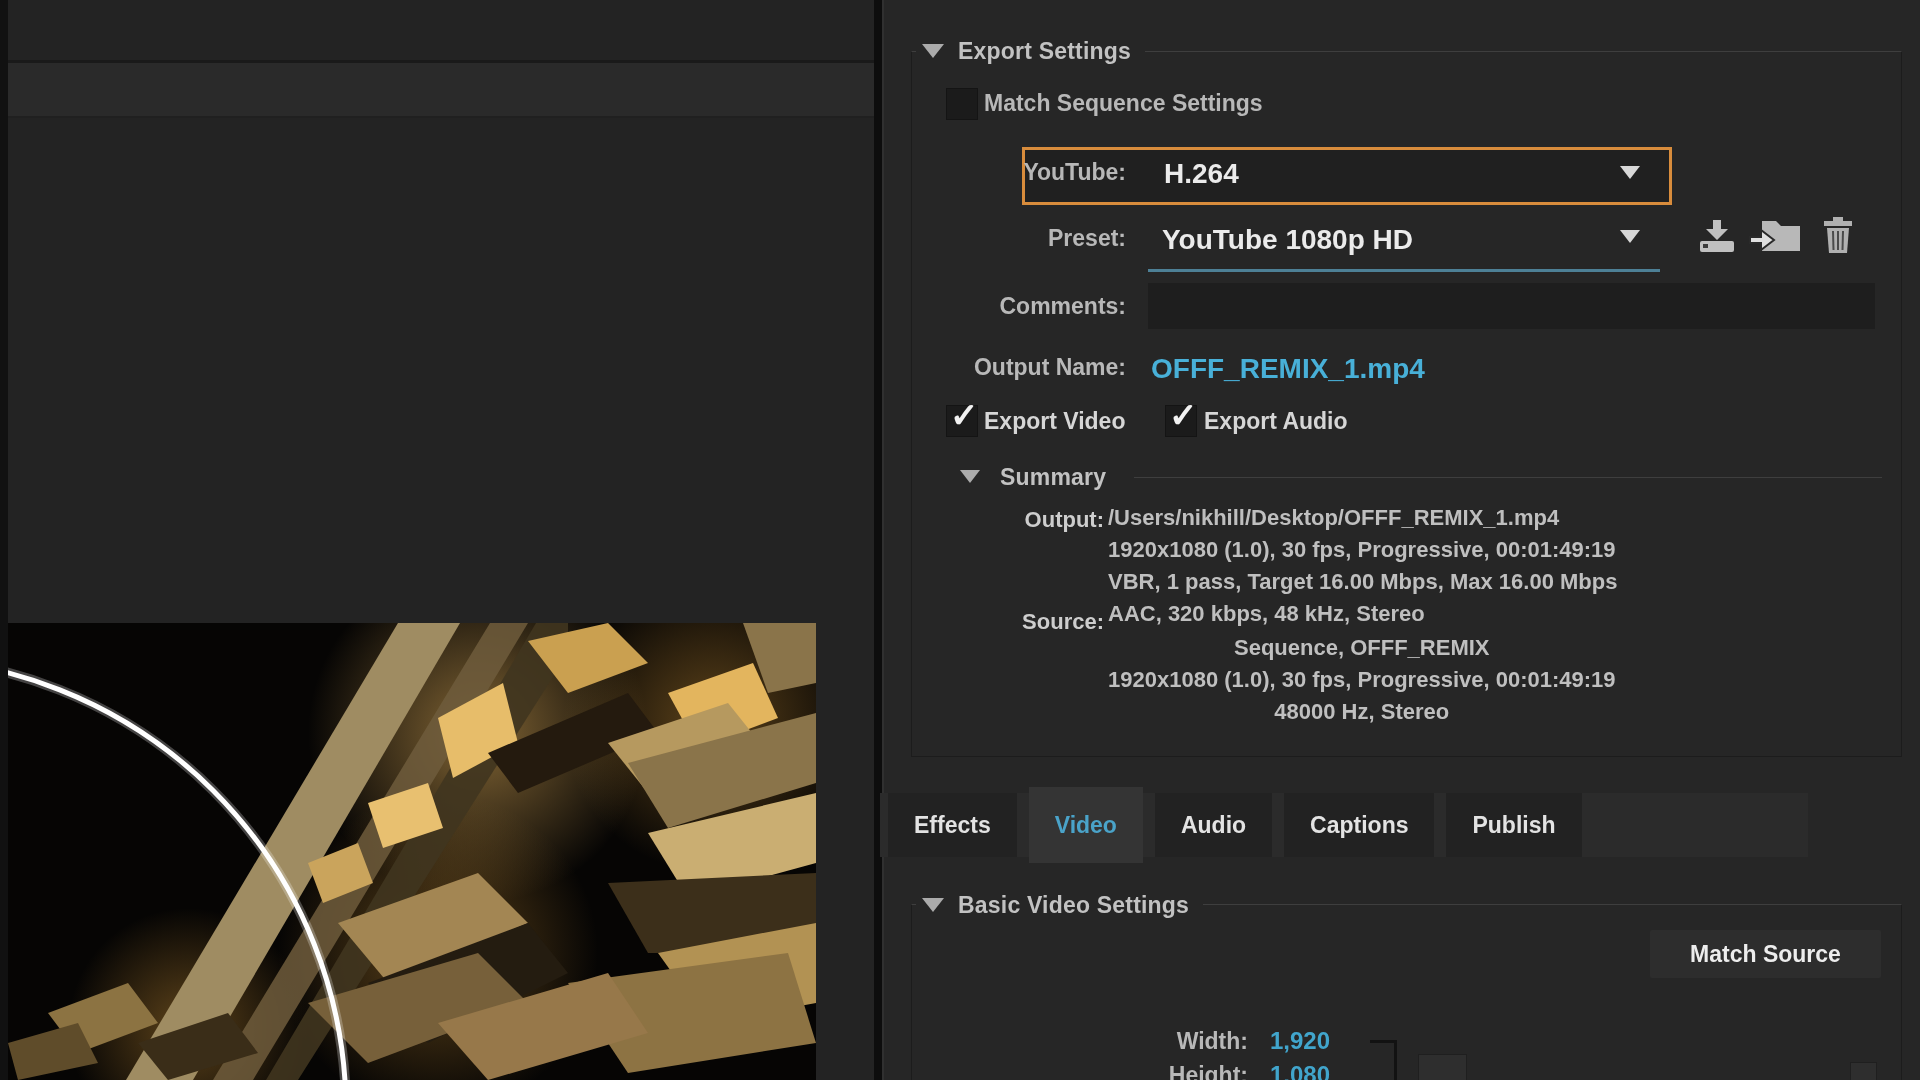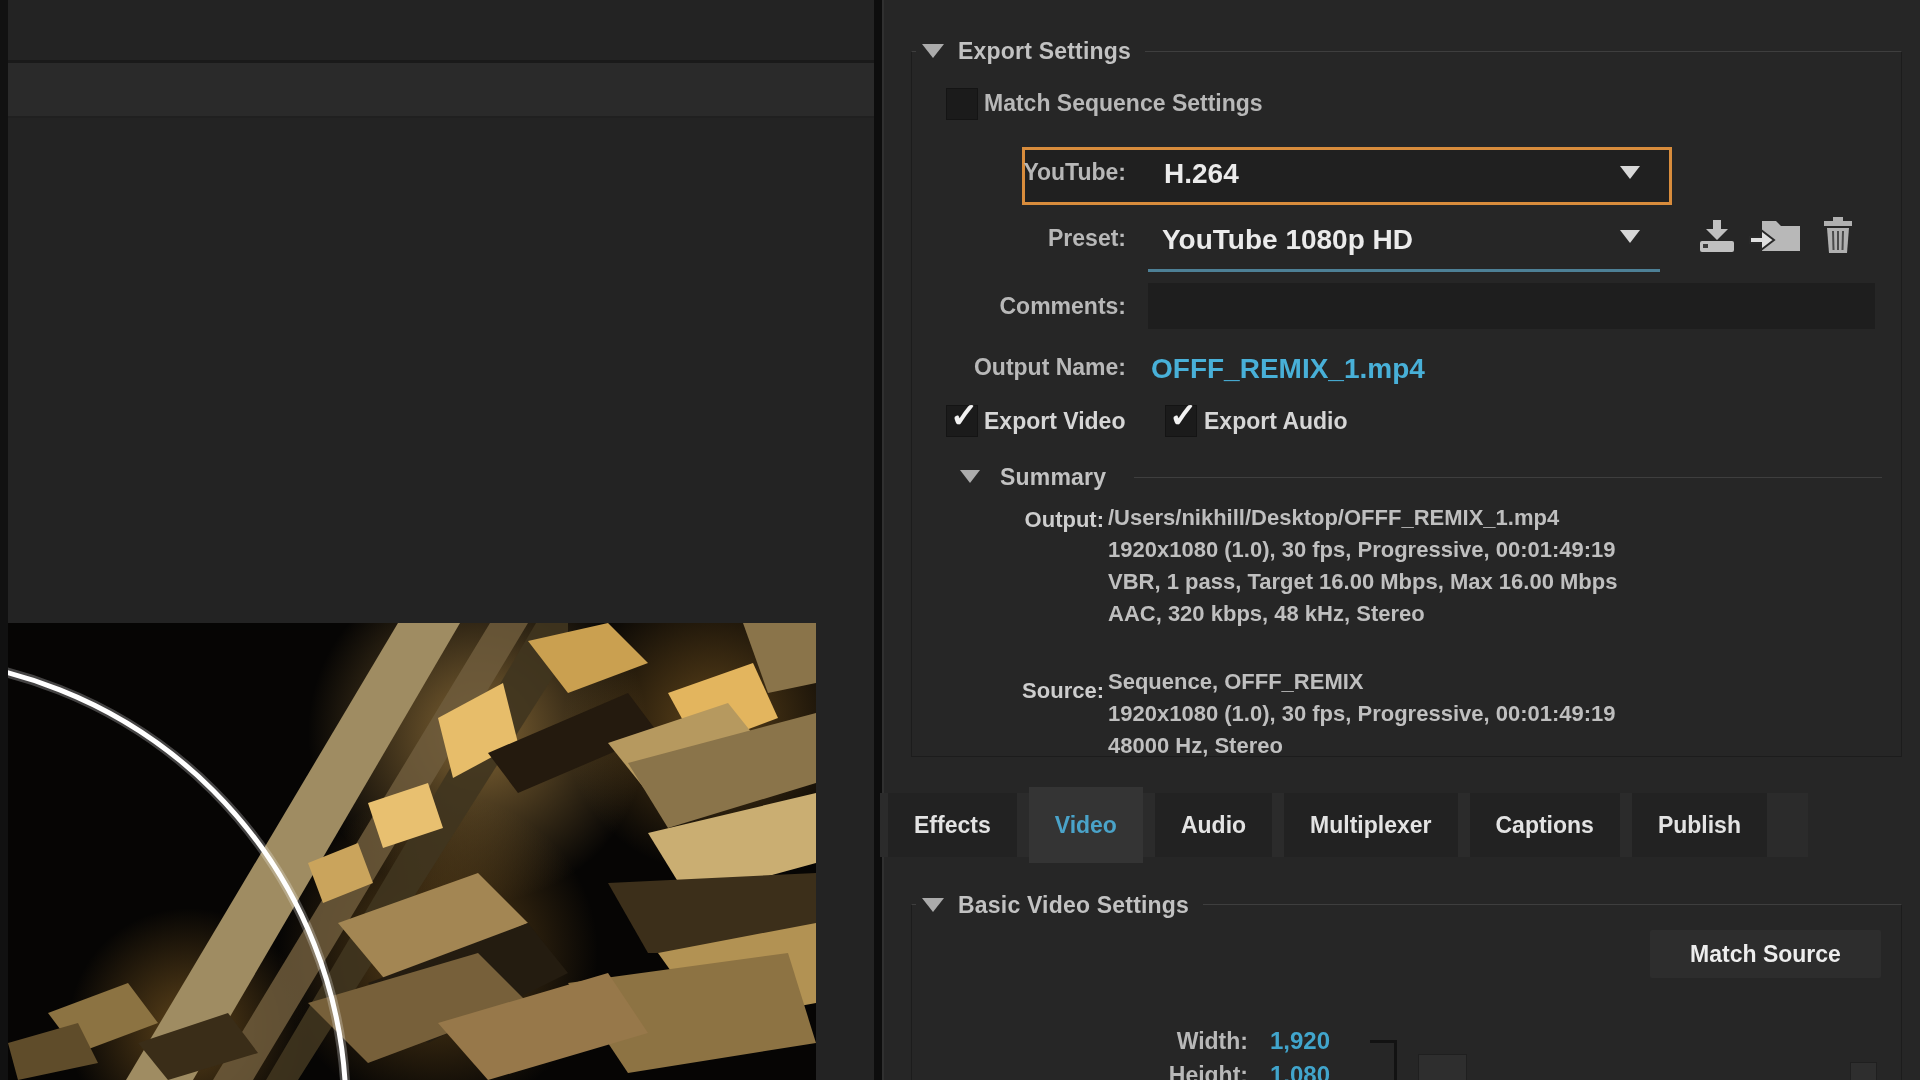--- a/index.html
+++ b/index.html
@@ -195,32 +195,31 @@
   <div class="abs rule" style="left:1126px;top:477px;width:748px;"></div>
 
   <div class="abs sum-label" style="left:920px;top:507px;width:176px;">Output:</div>
   <div class="abs sum-lines" style="left:1100px;top:502px;">
     <div>/Users/nikhill/Desktop/OFFF_REMIX_1.mp4</div>
     <div>1920x1080 (1.0), 30 fps, Progressive, 00:01:49:19</div>
     <div>VBR, 1 pass, Target 16.00 Mbps, Max 16.00 Mbps</div>
     <div>AAC, 320 kbps, 48 kHz, Stereo</div>
   </div>
 
-  <div class="abs sum-label" style="left:920px;top:678px;width:176px;">Source:</div>
-  <div class="abs sum-lines" style="left:1100px;top:666px;">
+  <div class="abs sum-label" style="left:920px;top:609px;width:176px;">Source:</div>
+  <div class="abs sum-lines" style="left:1100px;top:632px;text-align:center;">
     <div>Sequence, OFFF_REMIX</div>
     <div>1920x1080 (1.0), 30 fps, Progressive, 00:01:49:19</div>
     <div>48000 Hz, Stereo</div>
   </div>
 
   <div class="abs" id="tabbar">
     <div class="tab">Effects</div>
     <div class="tab active">Video</div>
     <div class="tab">Audio</div>
-    <div class="tab">Multiplexer</div>
     <div class="tab">Captions</div>
     <div class="tab">Publish</div>
   </div>
 
   <div class="abs groupbox" id="basic-group"></div>
   <div class="abs section-header" style="left:908px;top:892px;justify-content:flex-end;">
     <div class="tri-down"></div>
     <div class="section-title">Basic Video Settings</div>
   </div>
 

